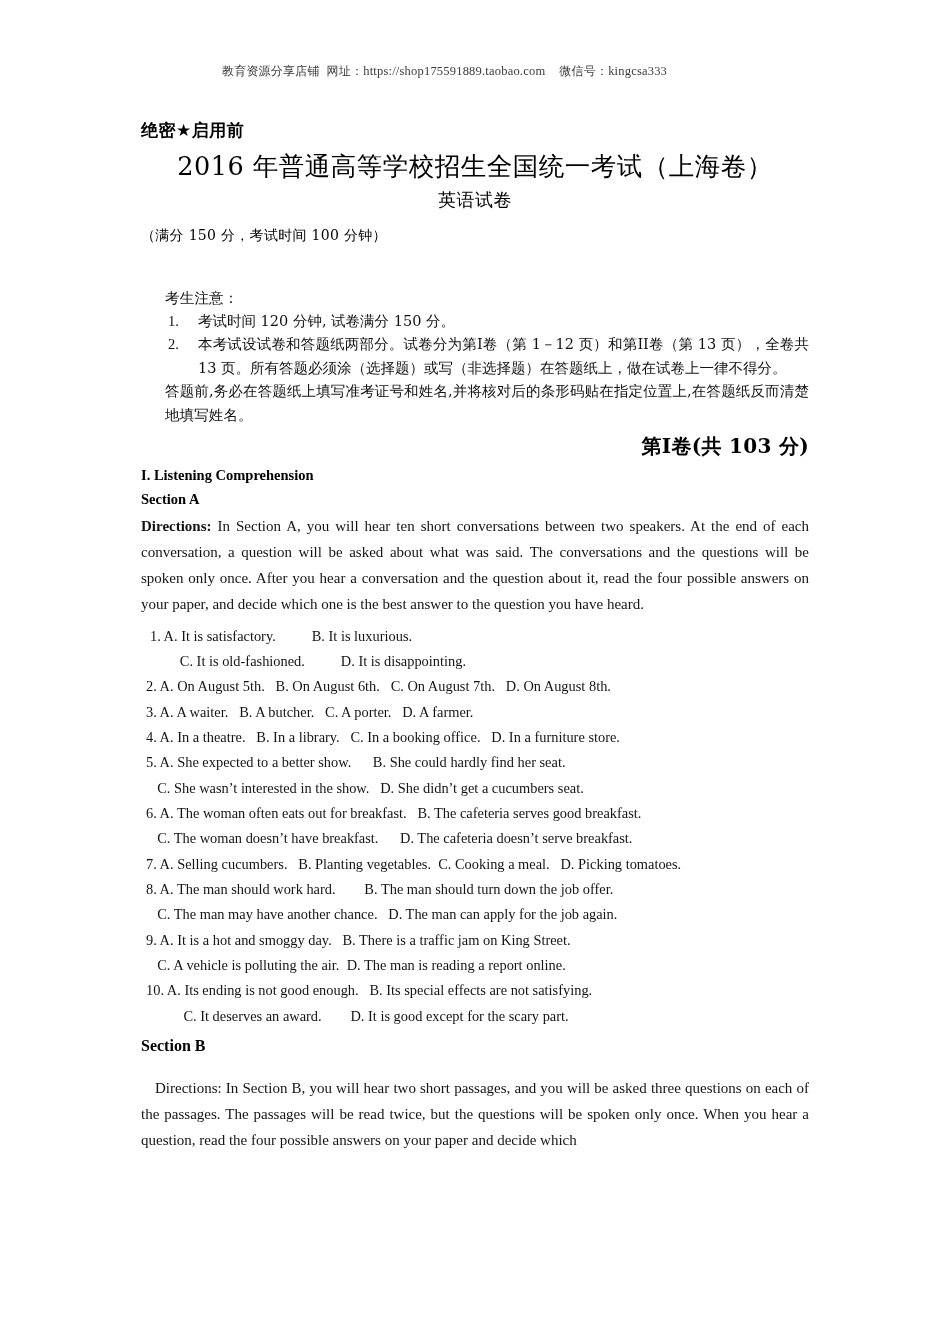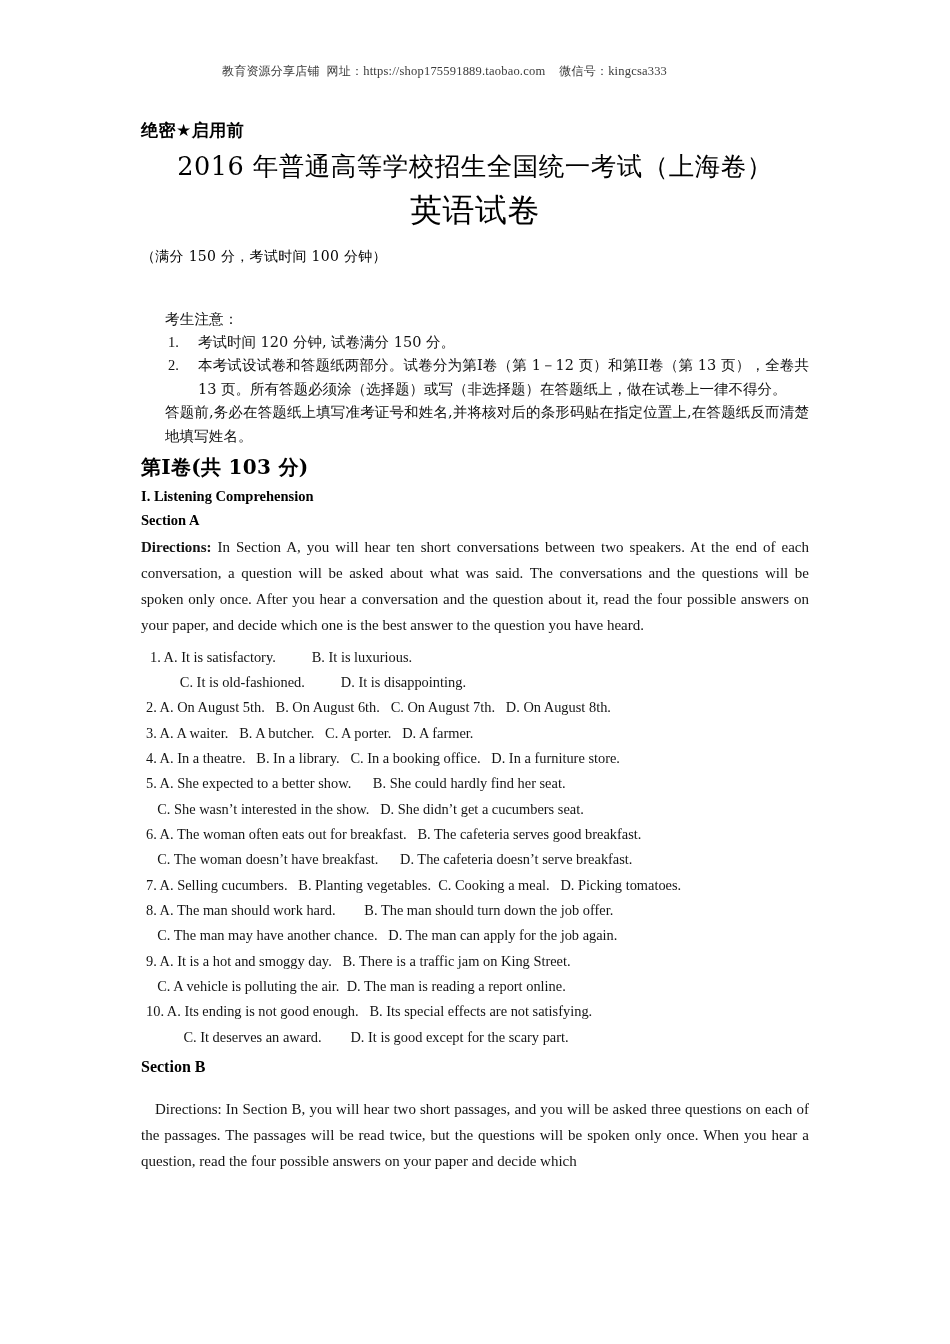--- a/index.html
+++ b/index.html
@@ -60,21 +60,21 @@
     font-size: 25.5px;
     line-height: 1.5;
     color: #000;
     margin: 0;
     letter-spacing: 0.5px;
     white-space: nowrap;
   }
   .main-title-2 {
     text-align: center;
     font-family: "DejaVu Serif", serif;
-    font-size: 32px;
+    font-size: 18px;
     line-height: 1.5;
     color: #000;
     margin: 0;
     letter-spacing: 0.5px;
   }
   .sub-title {
     font-family: "DejaVu Serif", serif;
     font-size: 14px;
     color: #000;
     margin: 14px 0 0 0;
@@ -109,21 +109,21 @@
     text-align: justify;
   }
   .notes .note-para {
     margin: 0;
     text-align: justify;
     letter-spacing: 0.1px;
   }
 
   
   .juan-heading {
-    text-align: left;
+    text-align: right;
     font-family: "DejaVu Serif", serif;
     font-weight: bold;
     font-size: 20px;
     margin: 6px 0 2px 0;
     color: #000;
     letter-spacing: 0.3px;
   }
 
   .bold-head {
     font-family: "Liberation Serif", serif;

